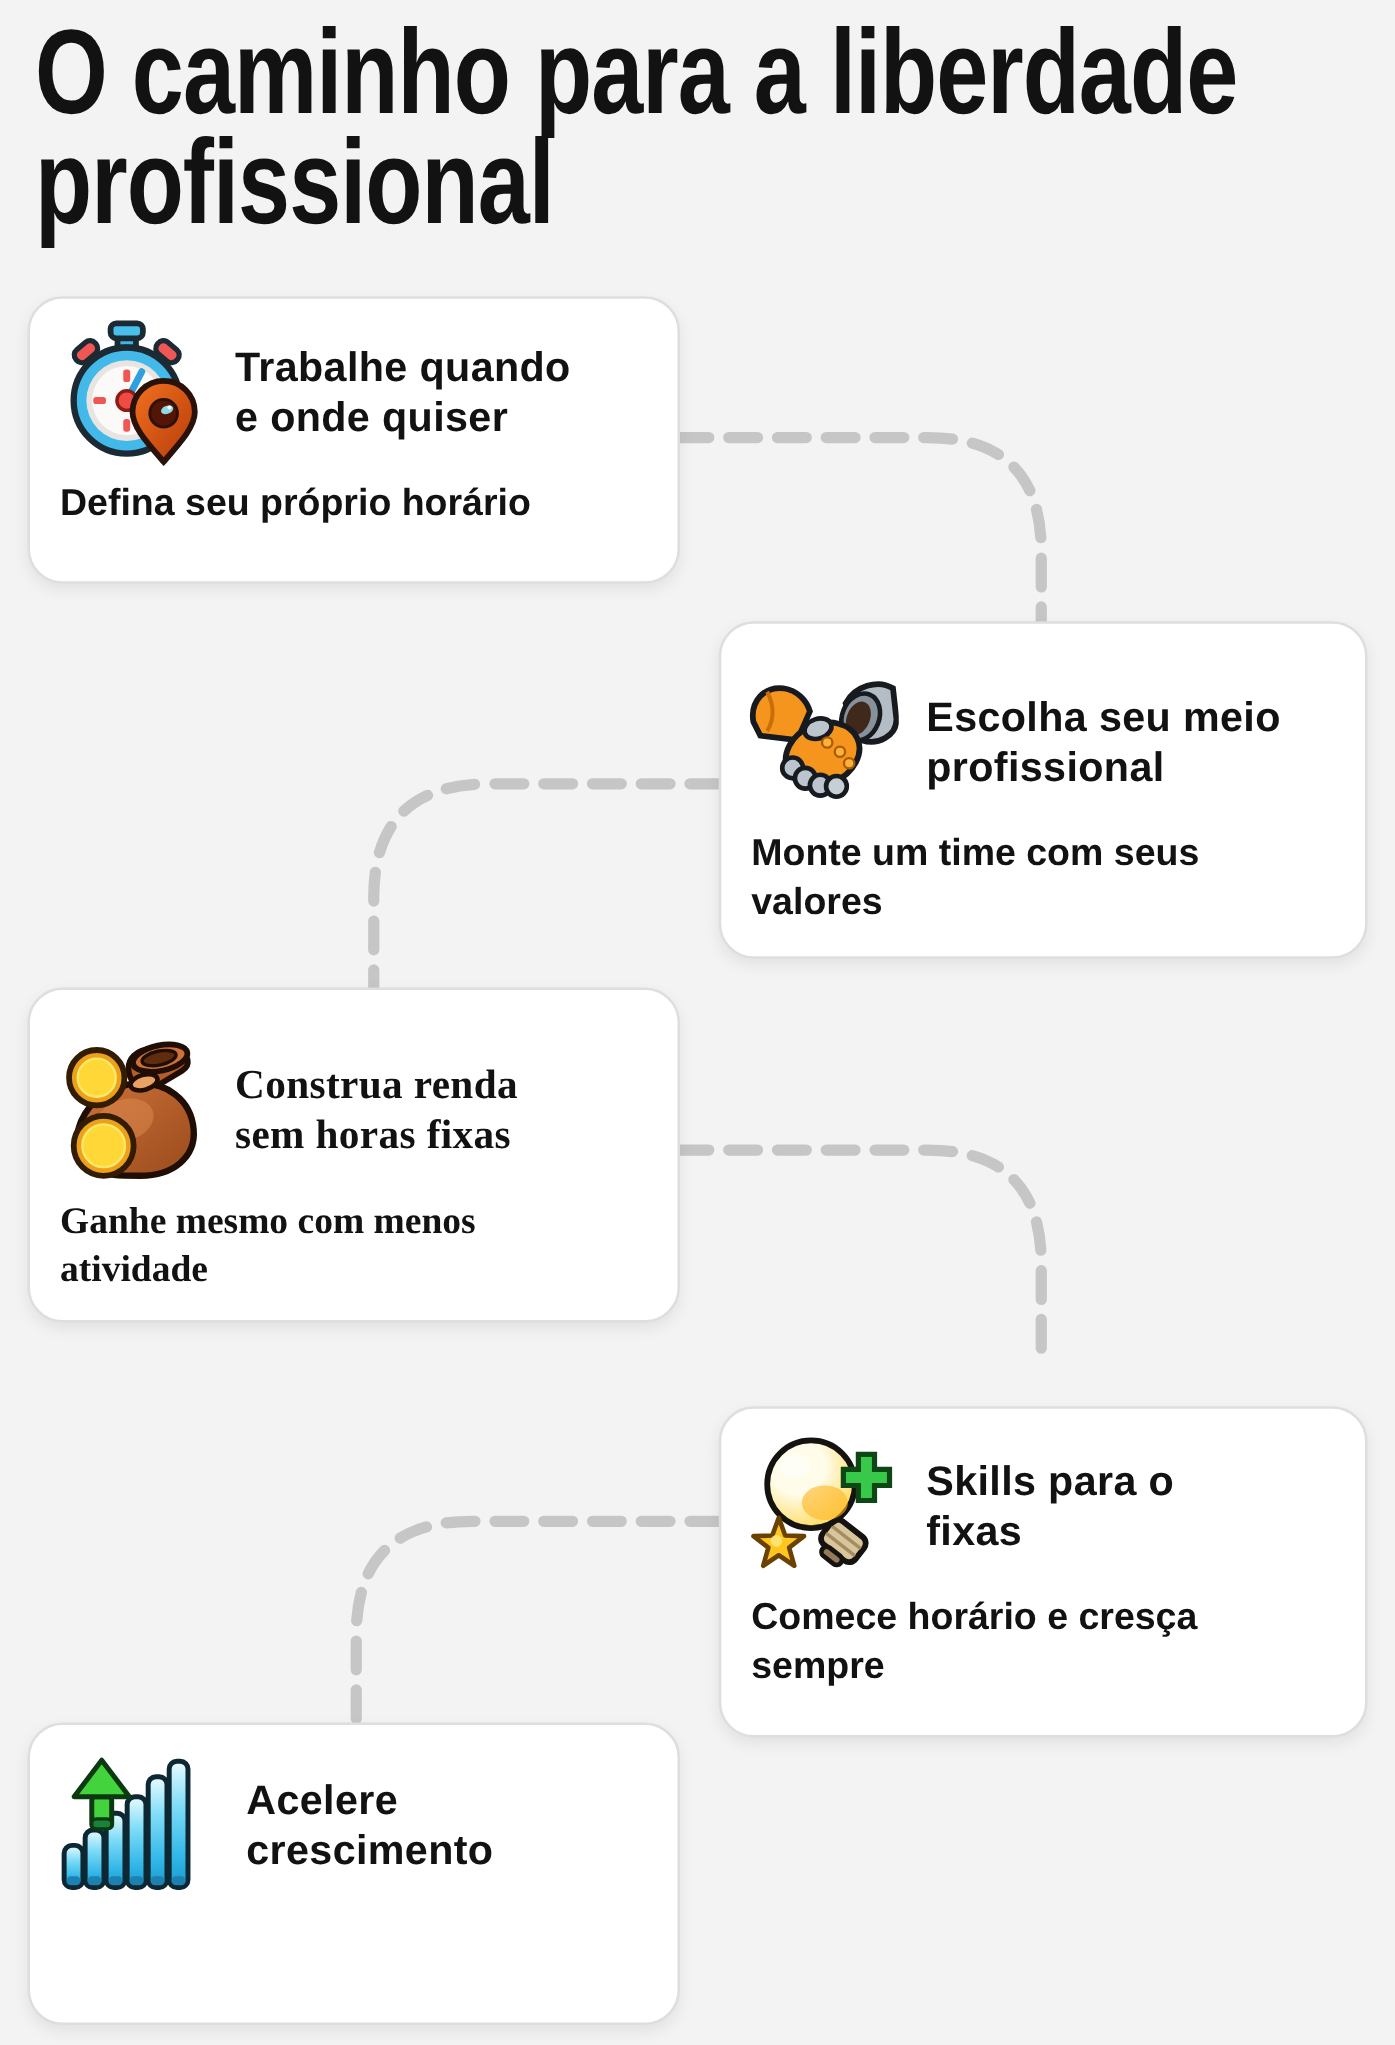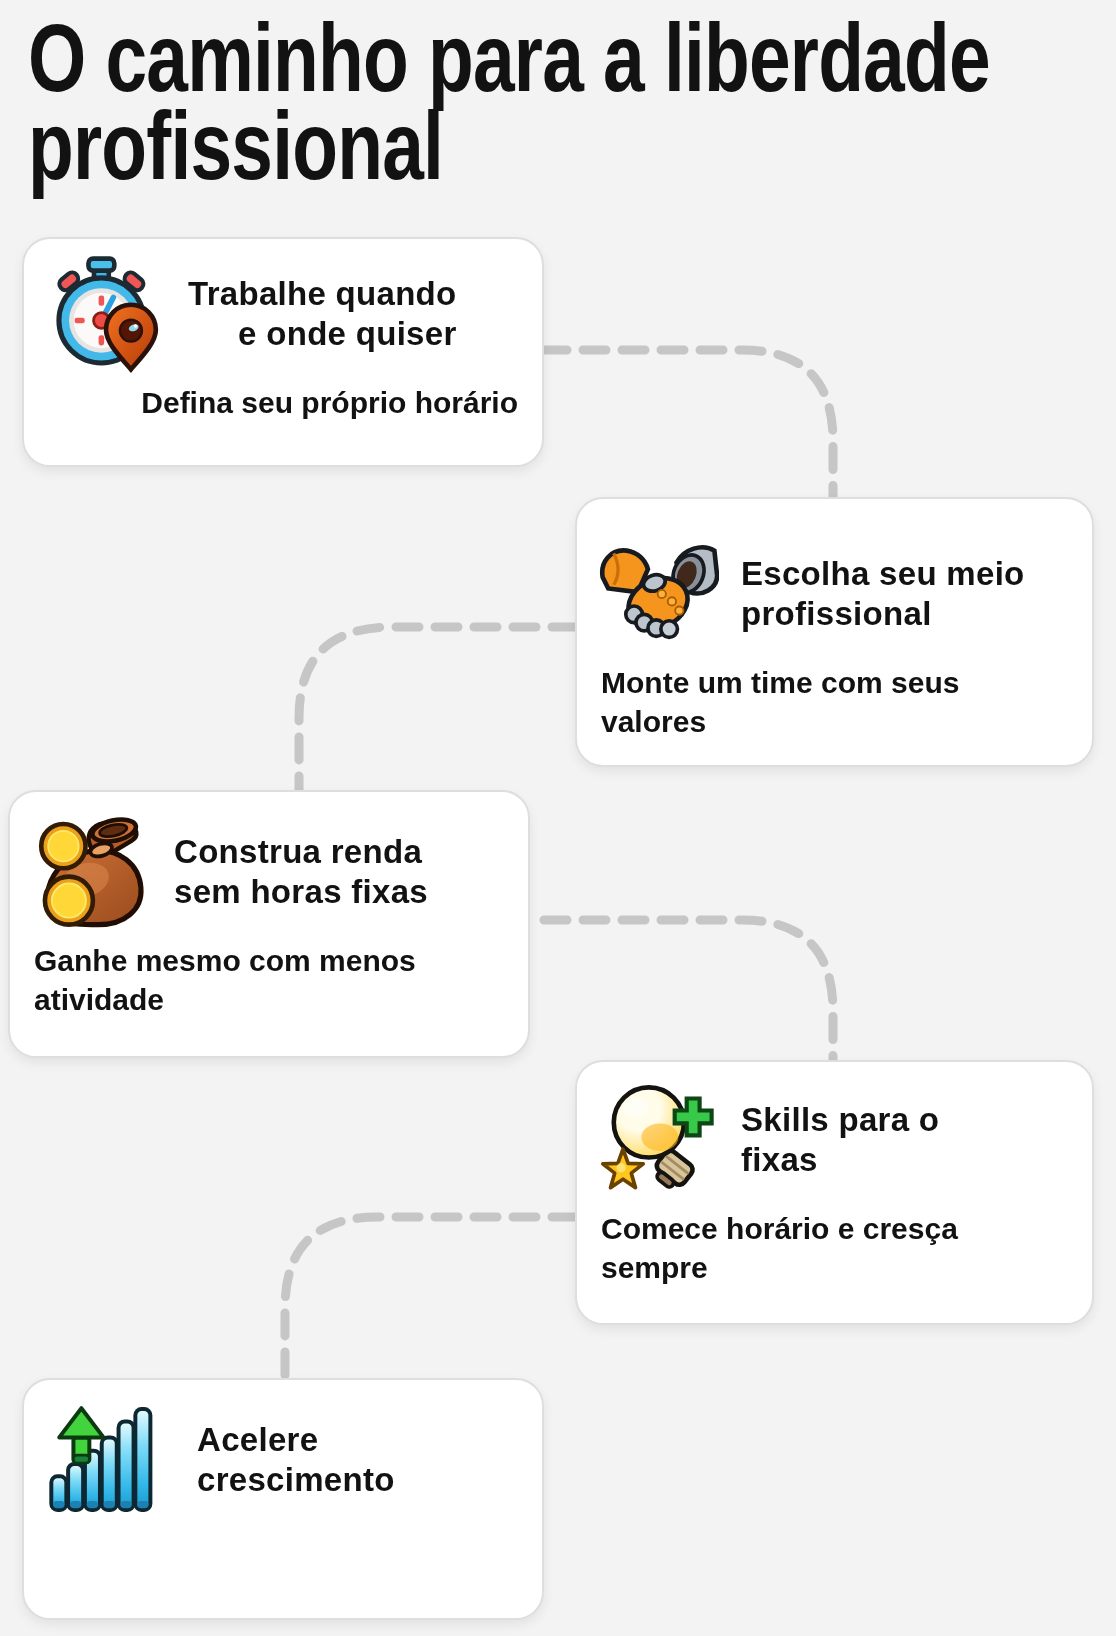--- a/index.html
+++ b/index.html
@@ -50,21 +50,21 @@
     <path d="M575 627 H392 Q299 627 299 718 V793"></path>
     <path d="M544 920 H742 Q833 920 833 1011 V1093"></path>
     <path d="M575 1217 H378 Q285 1217 285 1308 V1381"></path>
   </svg>
 
   <div class="page-title">
     <div>O caminho para a liberdade</div>
     <div>profissional</div>
   </div>
 
-  <div class="card" style="left:22px;top:237px;width:522px;height:230px;text-align:right;">
+  <div class="card" style="left:22px;top:237px;width:522px;height:230px;">
     <div class="card-top">
       <svg class="icon" viewBox="0 0 130 130">
         <defs>
           <linearGradient id="pinG" x1="0" y1="0" x2="1" y2="1">
             <stop offset="0" stop-color="#f3721f"></stop>
               <stop offset="1" stop-color="#b53a0a"></stop>
           </linearGradient>
         </defs>
         <rect x="52" y="14" width="16" height="12" fill="#3fb7e6" stroke="#1b2a33" stroke-width="5"></rect>
         <rect x="46" y="5" width="28" height="13" rx="5" fill="#49c0ec" stroke="#1b2a33" stroke-width="5"></rect>
@@ -117,21 +117,21 @@
         <div>Escolha seu meio</div>
         <div>profissional</div>
       </div>
     </div>
     <div class="sub">
       <div>Monte um time com seus</div>
       <div>valores</div>
     </div>
   </div>
 
-  <div class="card" style="left:8px;top:790px;width:522px;height:268px;padding-top:20px;">
+  <div class="card" style="left:22px;top:790px;width:522px;height:268px;padding-top:36px;font-family:Liberation Serif, serif;">
     <div class="card-top">
       <svg class="icon" viewBox="0 0 130 130">
         <defs>
           <linearGradient id="bagG" x1="0" y1="0" x2="1" y2="1">
             <stop offset="0" stop-color="#cd7138"></stop>
               <stop offset="1" stop-color="#9a4b1d"></stop>
           </linearGradient>
         </defs>
         <path d="M30 116 C14 104 14 84 24 68 C34 52 50 44 68 42 C94 40 116 56 118 82 C120 106 100 122 72 122 C56 122 40 122 30 116 Z" fill="url(#bagG)" stroke="#200e05" stroke-width="5.5"></path>
         <ellipse cx="58" cy="74" rx="26" ry="18" transform="rotate(-18 58 74)" fill="#de8c50" opacity="0.5"></ellipse>
@@ -152,21 +152,21 @@
         <div>Construa renda</div>
         <div>sem horas fixas</div>
       </div>
     </div>
     <div class="sub">
       <div>Ganhe mesmo com menos</div>
       <div>atividade</div>
     </div>
   </div>
 
-  <div class="card" style="left:575px;top:1060px;width:519px;height:265px;padding-top:18px;">
+  <div class="card" style="left:575px;top:1125px;width:519px;height:265px;padding-top:18px;">
     <div class="card-top">
       <svg class="icon" viewBox="0 0 130 130">
         <defs>
           <radialGradient id="bulbG" cx="0.35" cy="0.3" r="0.9">
             <stop offset="0.35" stop-color="#fffce9"></stop>
               <stop offset="0.65" stop-color="#ffe792"></stop>
               <stop offset="1" stop-color="#ffce2e"></stop>
           </radialGradient>
         </defs>
         <g transform="rotate(38 82 95)">

